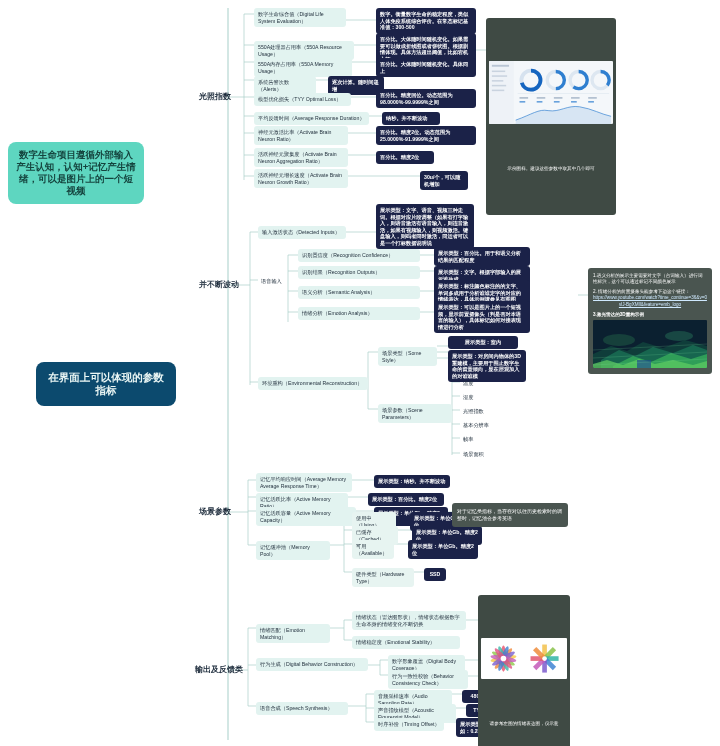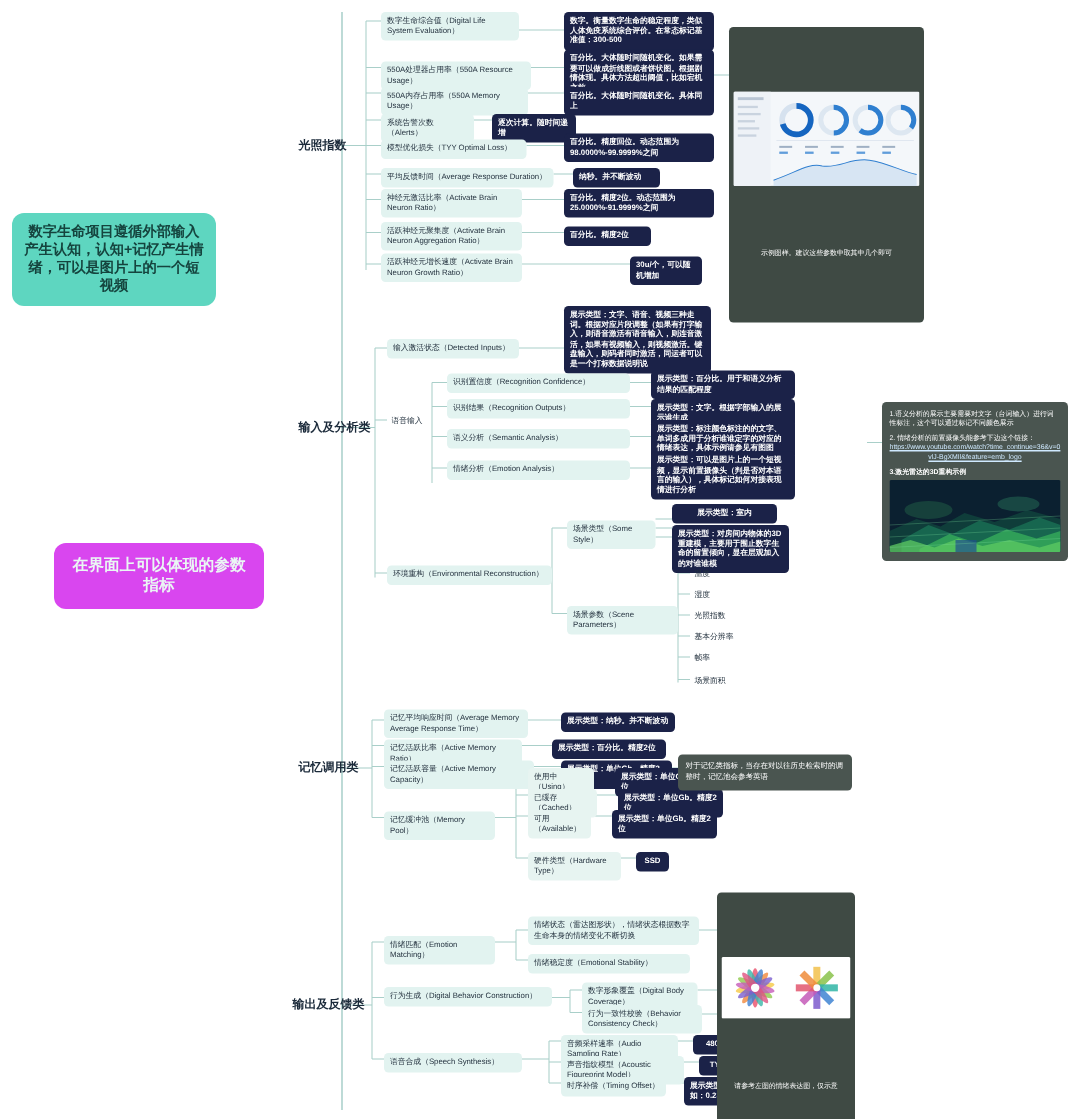--- a/index.html
+++ b/index.html
@@ -21,21 +21,21 @@
   .n-root-teal {
     background: #5ed6c0;
     color: #15443e;
     border-radius: 8px;
     font-size: 9.5px;
     font-weight: bold;
     text-align: center;
     padding: 7px 8px;
   }
   .n-root-dark {
-    background: #d946ef;
+    background: #0c4a6e;
     color: #eaf6f4;
     border-radius: 8px;
     font-size: 10.5px;
     font-weight: bold;
     text-align: center;
     padding: 9px 8px;
   }
   .n-branch {
     color: #1b2a3a;
     font-size: 8px;
@@ -213,22 +213,22 @@
     <path d="M444,722 L456,722"></path>
 
     <path d="M578,295 L588,295"></path>
   </svg>
 
   <div class="node n-root-teal" style="left:8px; top:142px; width:136px;">数字生命项目遵循外部输入产生认知，认知+记忆产生情绪，可以是图片上的一个短视频</div>
 
   <div class="node n-root-dark" style="left:36px; top:362px; width:140px;">在界面上可以体现的参数指标</div>
 
   <div class="node n-branch" style="left:196px; top:90px;">光照指数</div>
-  <div class="node n-branch" style="left:196px; top:278px;">输入及分析类</div>
-  <div class="node n-branch" style="left:196px; top:505px;">记忆调用类</div>
+  <div class="node n-branch" style="left:196px; top:278px;">并不断波动</div>
+  <div class="node n-branch" style="left:196px; top:505px;">场景参数</div>
   <div class="node n-branch" style="left:192px; top:663px;">输出及反馈类</div>
 
   <div class="node n-light" style="left:254px; top:8px; width:92px;">数字生命综合值（Digital Life System Evaluation）</div>
   <div class="node n-dark" style="left:376px; top:8px; width:100px;">数字。衡量数字生命的稳定程度，类似人体免疫系统综合评价。在常态标记基准值：300-500</div>
 
   <div class="node n-light" style="left:254px; top:41px; width:100px;">550A处理器占用率（550A Resource Usage）</div>
   <div class="node n-dark" style="left:376px; top:33px; width:100px;">百分比。大体随时间随机变化。如果需要可以做成折线图或者饼状图。根据剧情体现。具体方法超出阈值，比如宕机之前</div>
 
   <div class="node n-light" style="left:254px; top:58px; width:98px;">550A内存占用率（550A Memory Usage）</div>
   <div class="node n-dark" style="left:376px; top:58px; width:100px;">百分比。大体随时间随机变化。具体同上</div>

